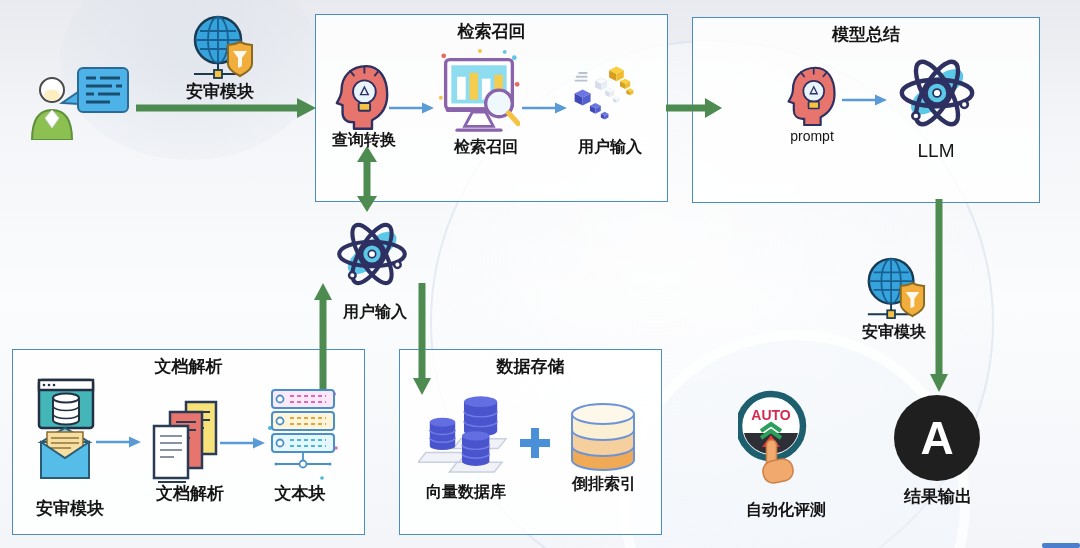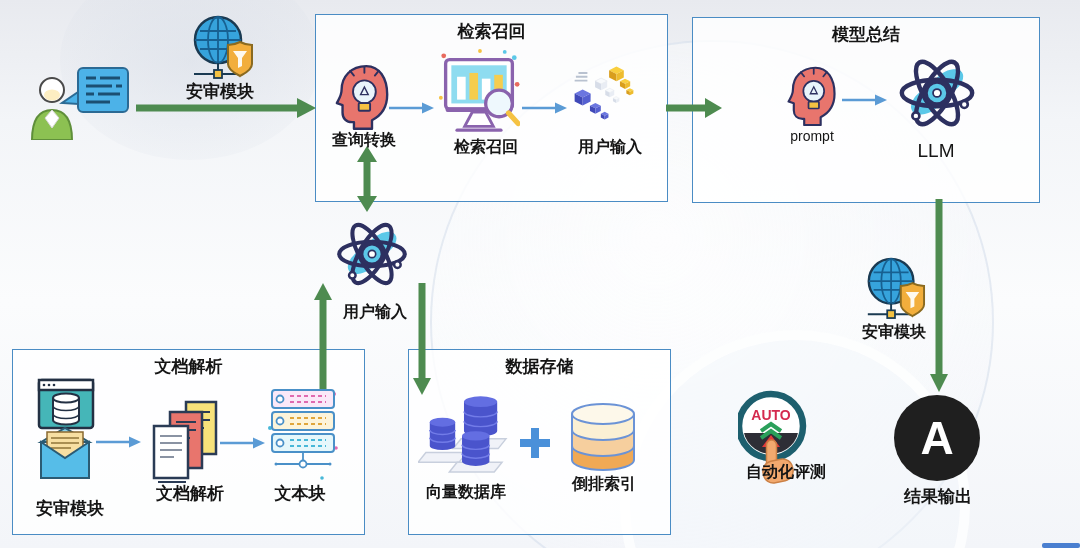--- a/index.html
+++ b/index.html
@@ -89,21 +89,21 @@
 
   <div class="box" style="left:315px;top:14px;width:351px;height:186px;">
     <div class="box-title">检索召回</div>
   </div>
   <div class="box" style="left:692px;top:17px;width:346px;height:184px;">
     <div class="box-title">模型总结</div>
   </div>
   <div class="box" style="left:12px;top:349px;width:351px;height:184px;">
     <div class="box-title">文档解析</div>
   </div>
-  <div class="box" style="left:408px;top:349px;width:261px;height:184px;">
+  <div class="box" style="left:399px;top:349px;width:261px;height:184px;">
     <div class="box-title">数据存储</div>
   </div>
 
   <svg class="icon" style="left:136px;top:98px" width="180" height="20">
     <rect x="0" y="6.5" width="161" height="7" fill="#4e8b50"></rect>
       <polygon points="161,0 180,10 161,20" fill="#4e8b50"></polygon>
   </svg>
   <svg class="icon" style="left:666px;top:98px" width="56" height="20">
     <rect x="0" y="6.5" width="39" height="7" fill="#4e8b50"></rect>
       <polygon points="39,0 56,10 39,20" fill="#4e8b50"></polygon>
@@ -316,20 +316,20 @@
     <polyline points="23,41 33,34 43,41" fill="none" stroke="#2aa05a" stroke-width="4"></polyline>
     <polyline points="23,48 33,41 43,48" fill="none" stroke="#2aa05a" stroke-width="4"></polyline>
     <polygon points="33,45 24,57 42,57" fill="#e23a3a"></polygon>
     <rect x="29" y="57" width="8" height="12" fill="#e23a3a"></rect>
     <circle cx="33" cy="36" r="32" fill="none" stroke="#1d5f6e" stroke-width="6.5"></circle>
     <g fill="#f2a96e" stroke="#cc8146" stroke-width="1.5">
       <rect x="28.5" y="50" width="10" height="28" rx="5"></rect>
       <rect x="25" y="70" width="30" height="22" rx="10" transform="rotate(-12 40 81)"></rect>
     </g>
   </svg>
-  <div class="lbl" style="left:738px;top:462px;width:96px">自动化评测</div>
+  <div class="lbl" style="left:738px;top:500px;width:96px">自动化评测</div>
 
   <div class="out-circle">
     <span>A</span>
   </div>
   <div class="lbl lbl-lg" style="left:902px;top:485px;width:72px">结果输出</div>
 
 </div>
 
 </body></html>

